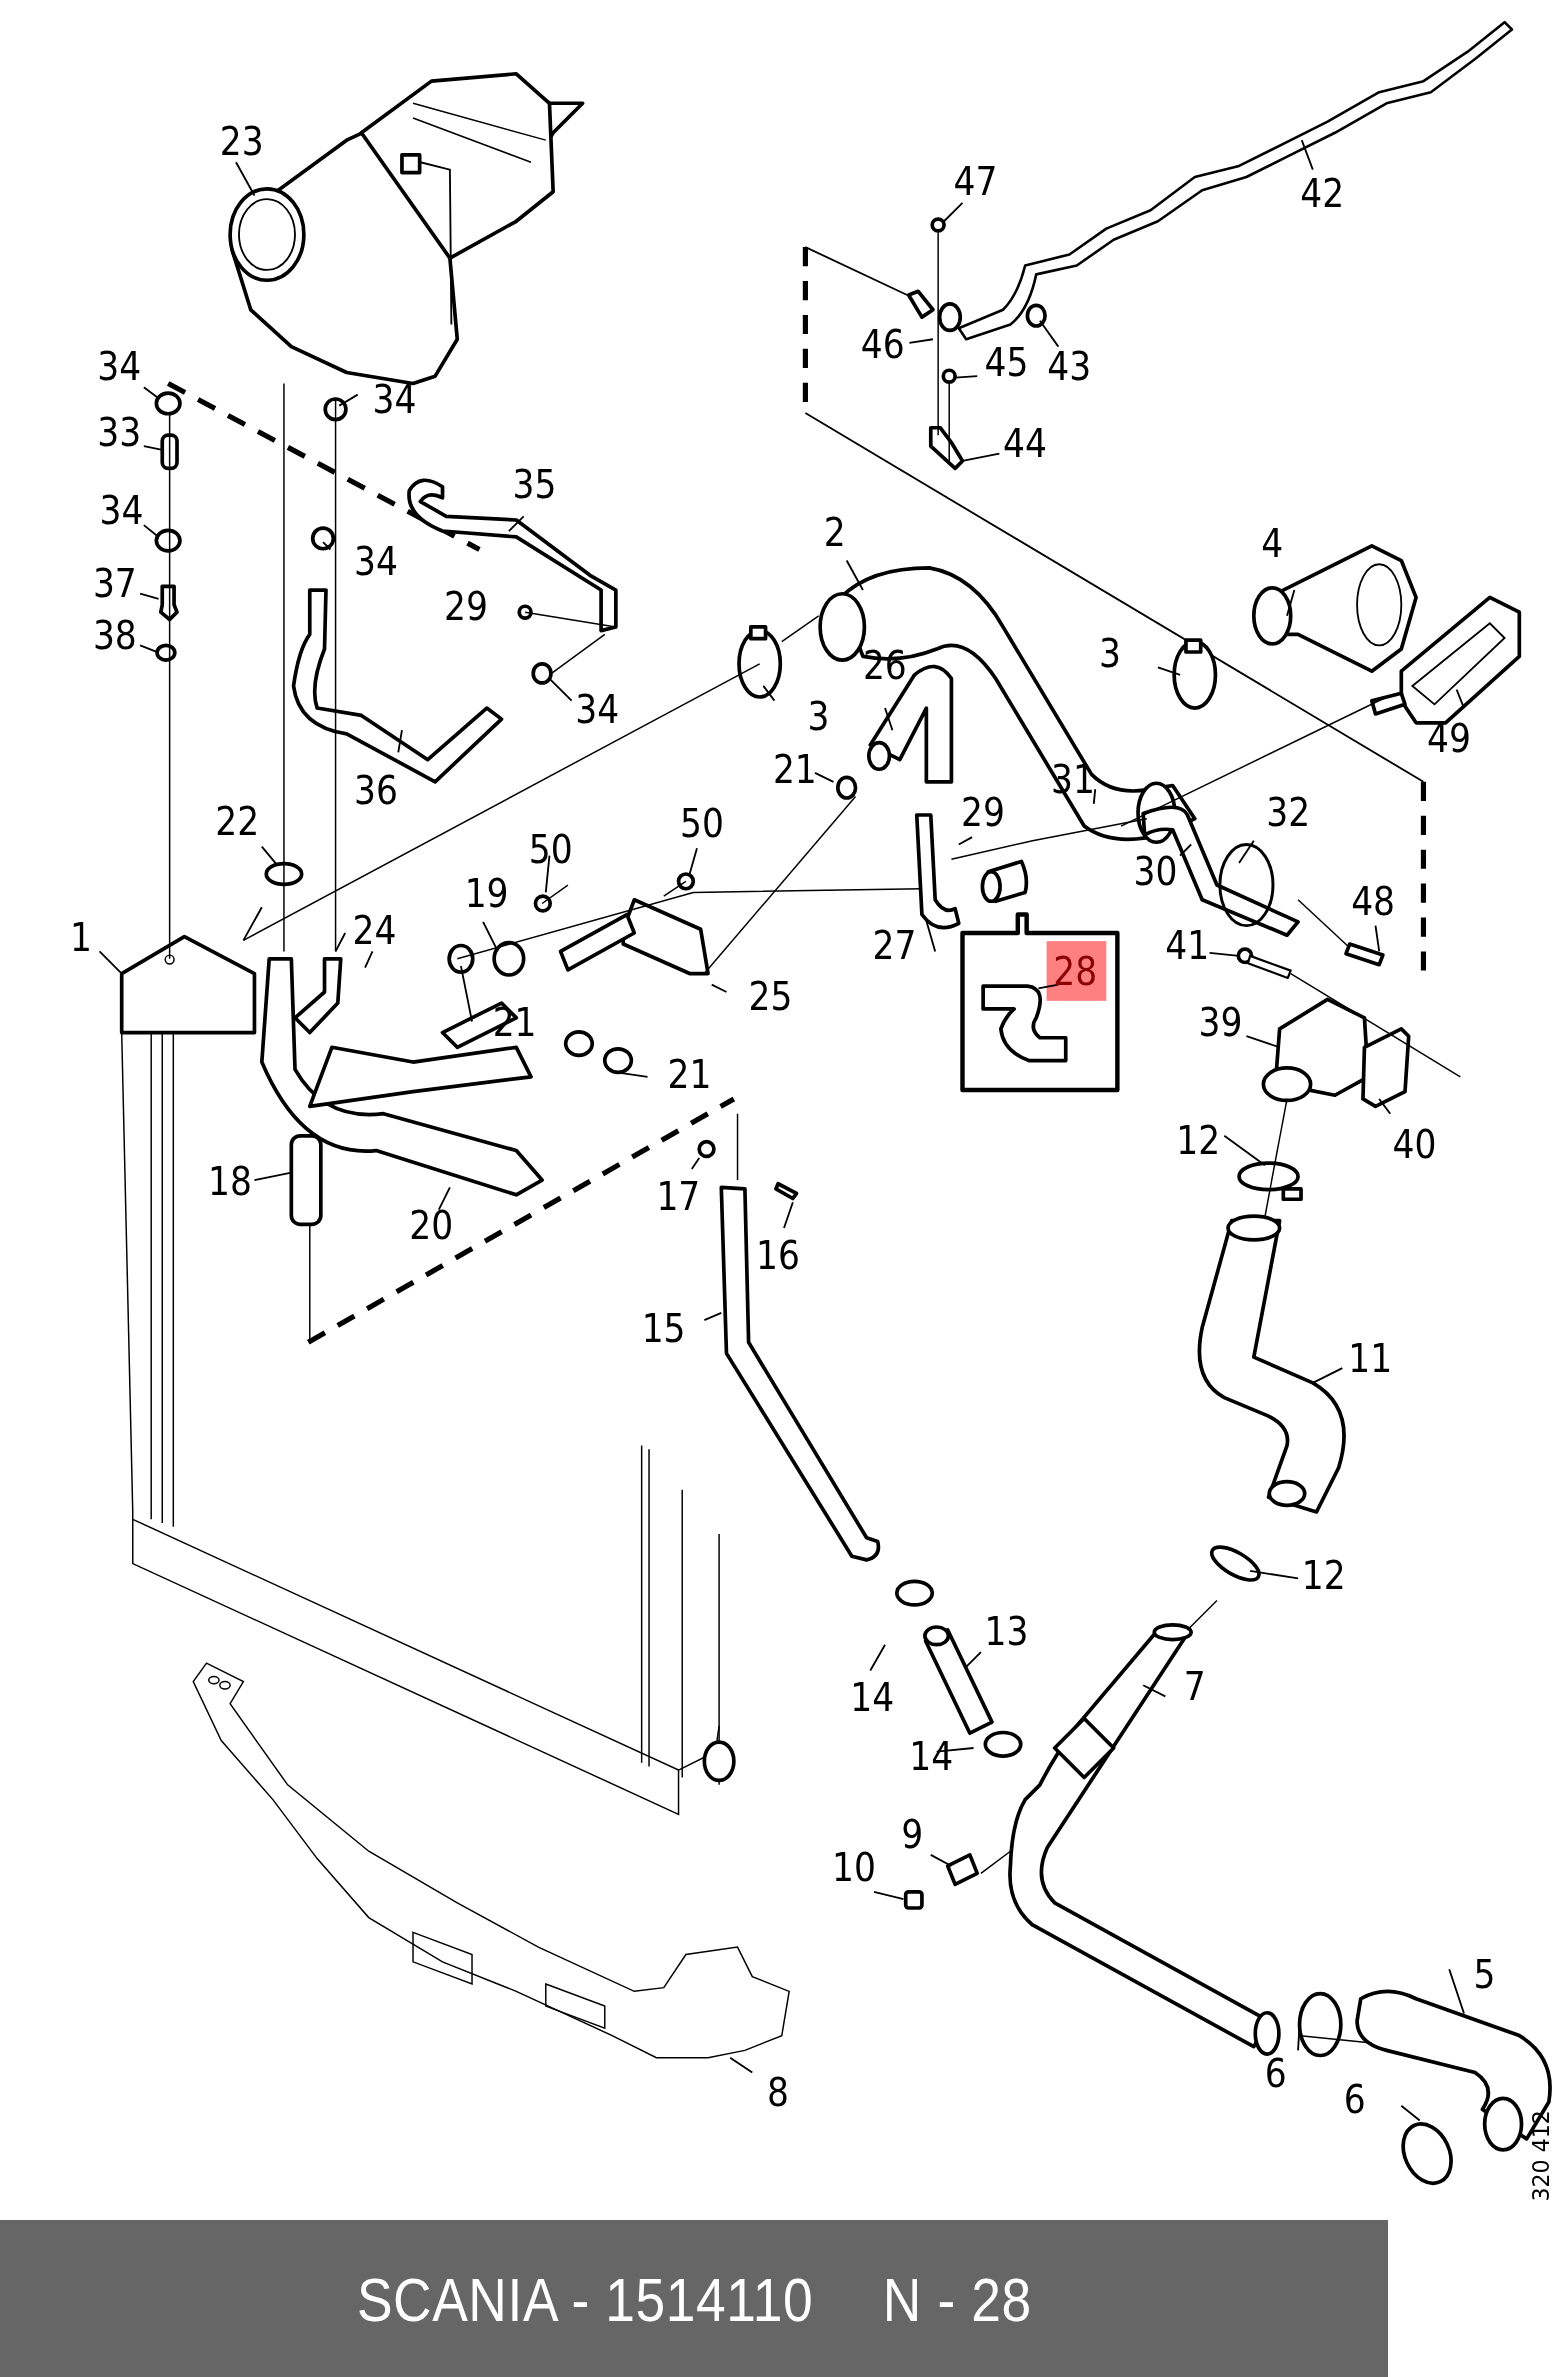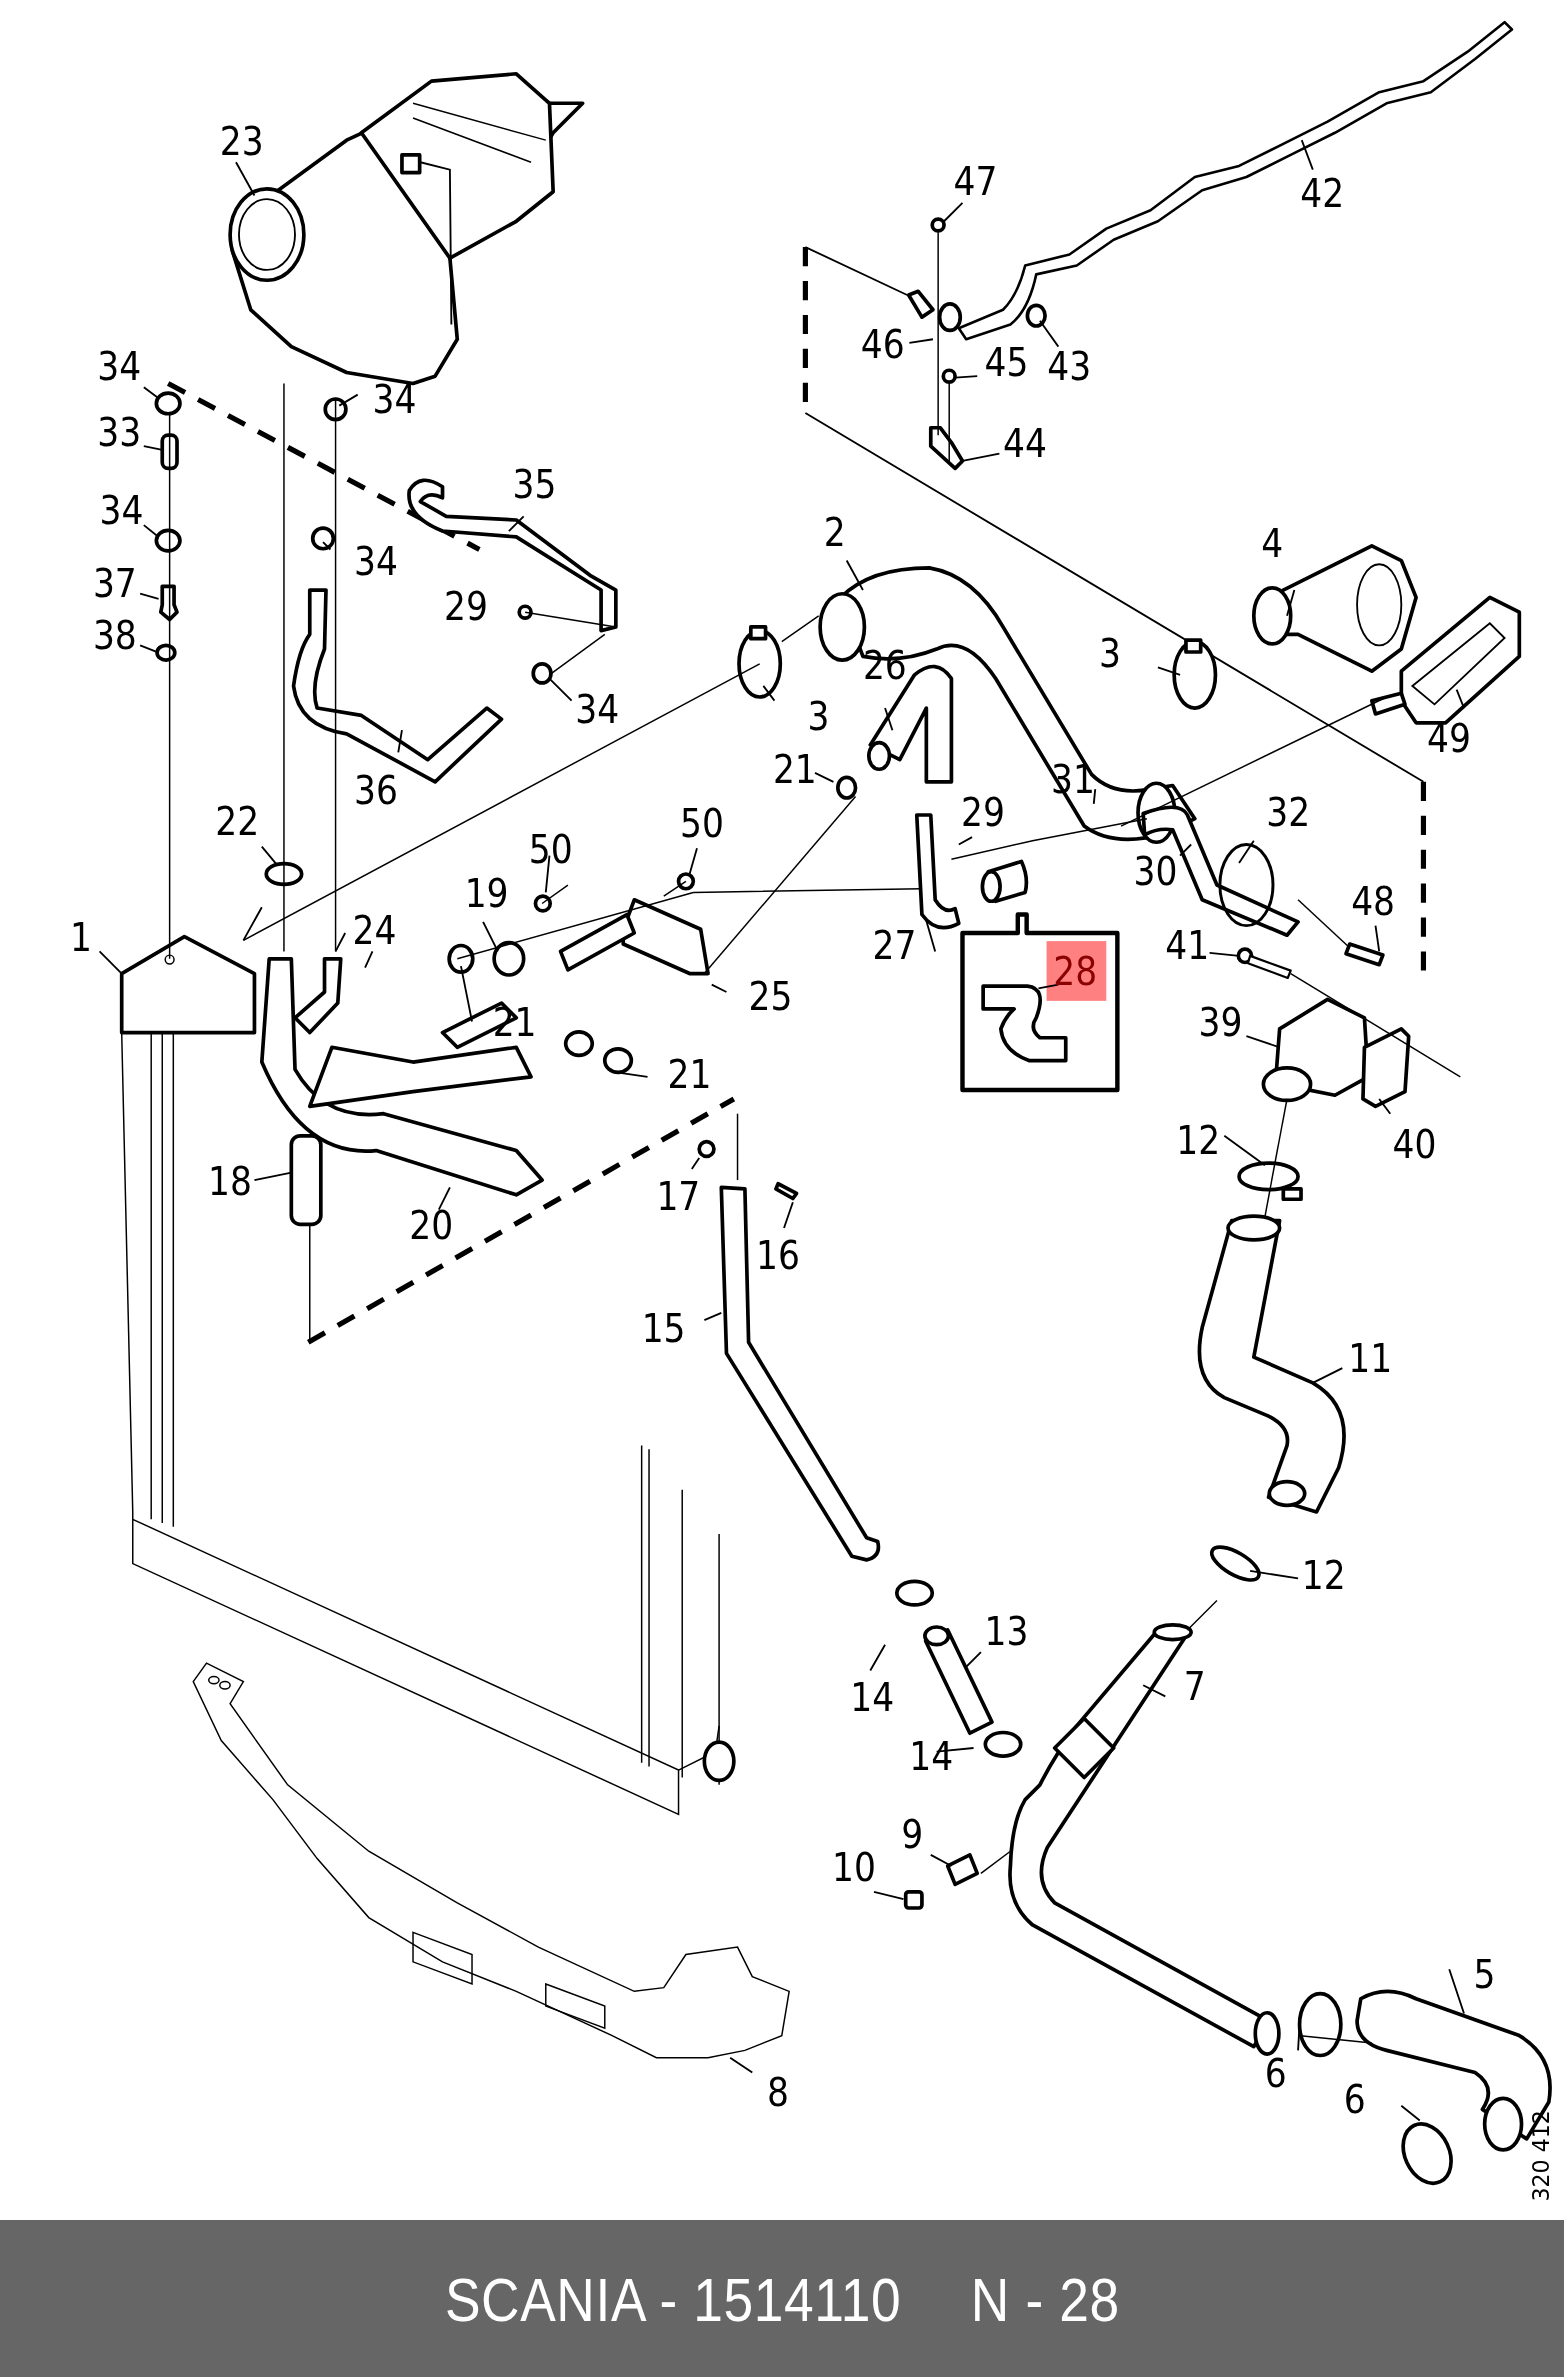--- a/index.html
+++ b/index.html
@@ -8,21 +8,21 @@
   #diagram { position: absolute; left: 0; top: 0; width: 1568px; height: 2220px; }
   #diagram .part { fill: #ffffff; stroke: #000; stroke-width: 5; stroke-linejoin: round; stroke-linecap: round; }
   #diagram .thin { fill: none; stroke: #000; stroke-width: 2.5; }
   #diagram .leader { fill: none; stroke: #000; stroke-width: 2.5; }
   #diagram .dash { fill: none; stroke: #000; stroke-width: 7; stroke-dasharray: 26 20; }
   #diagram .fine { fill: none; stroke: #000; stroke-width: 2; }
   #diagram .lbl { font-family: "DejaVu Sans Condensed", "DejaVu Sans", sans-serif; font-size: 52px; fill: #000; }
   #diagram .hl-box { fill: #ff8080; }
   #diagram .hl-txt { fill: #8b0000; }
   #diagram .docnum { font-size: 30px; fill: #000; }
-  .banner { position: absolute; left: 0; top: 2220px; width: 1564px; height: 158px;
+  .banner { position: absolute; left: 0; top: 2220px; width: 1388px; height: 158px;
             background: #666666; display: flex; align-items: center; justify-content: center; }
   .banner-text { color: #ffffff; font-family: "Liberation Sans", sans-serif; font-size: 62px;
                  letter-spacing: 0.7px; white-space: pre; transform: scaleX(0.86); }
   .banner-gap { display: inline-block; width: 81px; }
 </style>
 </head>
 <body>
 
 <svg id="diagram" viewBox="0 0 2126 3010" xmlns="http://www.w3.org/2000/svg">
 

